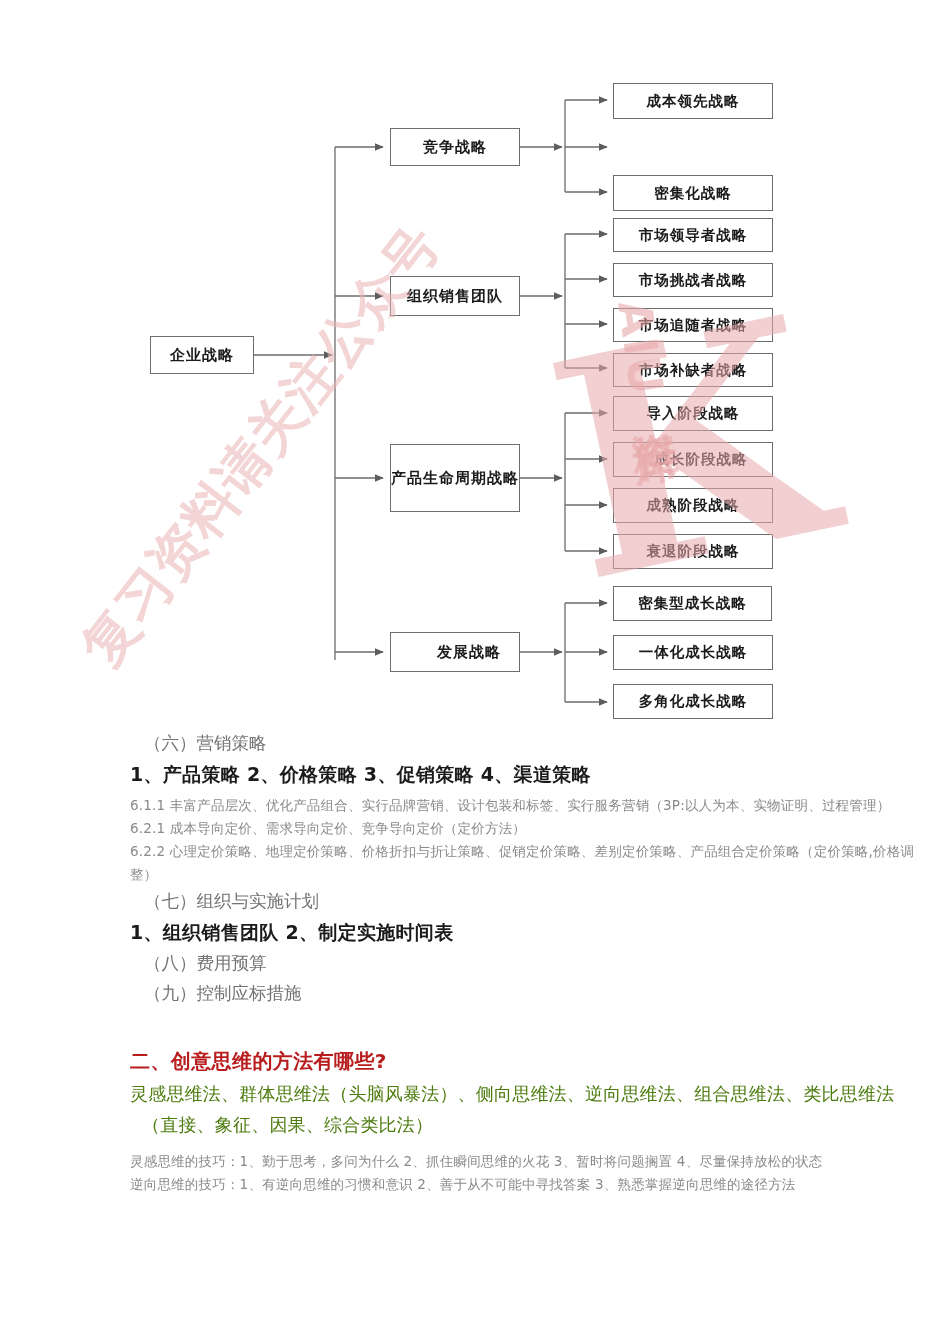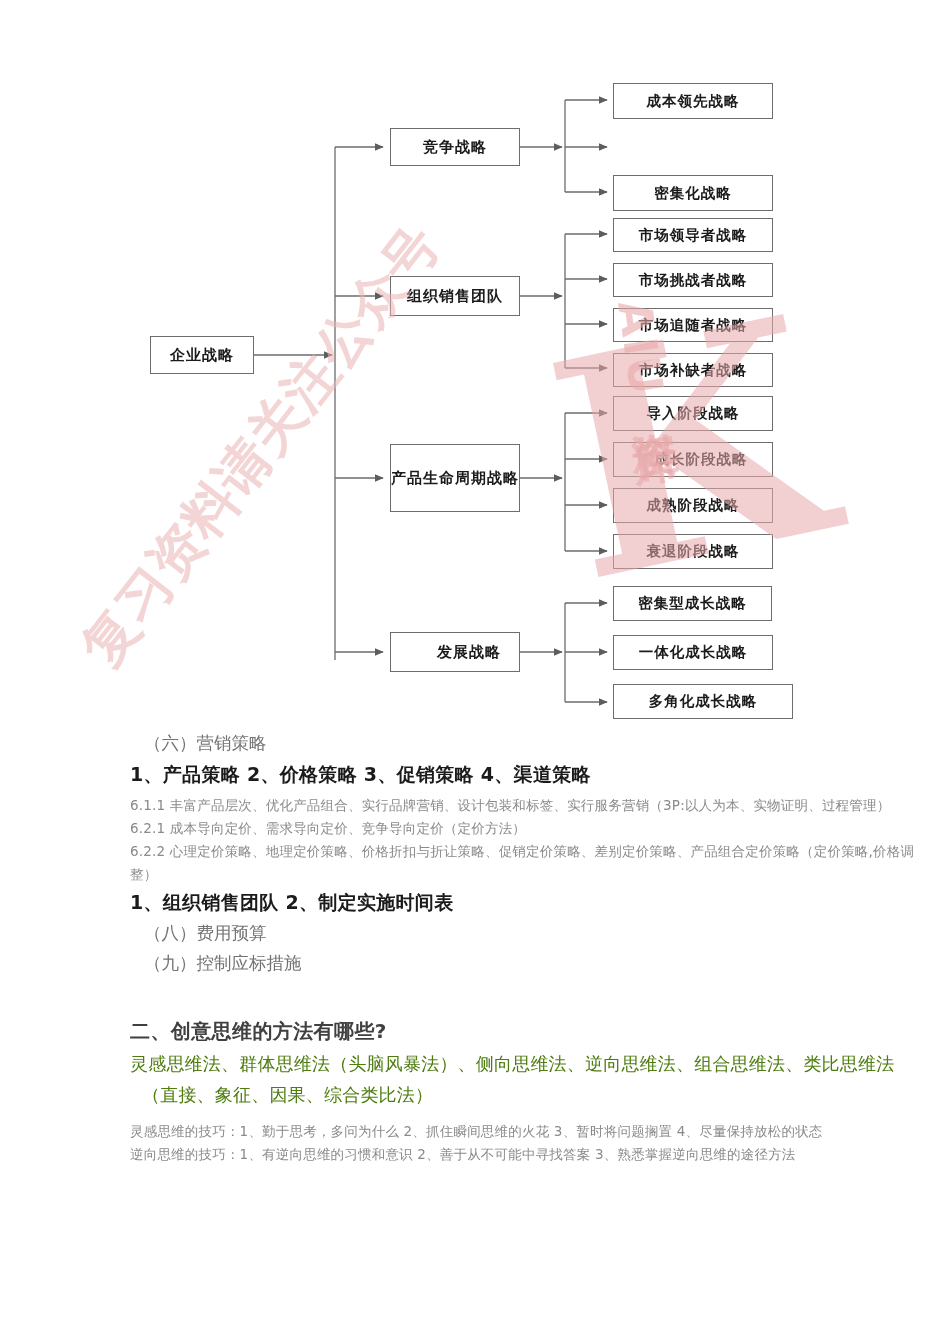--- a/index.html
+++ b/index.html
@@ -125,21 +125,21 @@
   }
   .fine {
     font-size: 13.5px;
     line-height: 23px;
     color: #8a8a8a;
     letter-spacing: 0.2px;
   }
   .h2-main {
     font-size: 20px;
     font-weight: 700;
-    color: #404040;
+    color: #b91c1c;
     line-height: 34px;
     margin-top: 36px;
     letter-spacing: 0.4px;
   }
   .p-body {
     font-size: 18px;
     line-height: 31px;
     color: #4d7c0f;
     letter-spacing: 0.2px;
   }
@@ -220,31 +220,32 @@
     <div class="node leaf" style="left:613px; top:308px; width:160px; height:34px;">市场追随者战略</div>
     <div class="node leaf" style="left:613px; top:353px; width:160px; height:34px;">市场补缺者战略</div>
 
     <div class="node leaf" style="left:613px; top:396px; width:160px; height:35px;">导入阶段战略</div>
     <div class="node leaf" style="left:613px; top:442px; width:160px; height:35px;padding-left:16px;">成长阶段战略</div>
     <div class="node leaf" style="left:613px; top:488px; width:160px; height:35px;">成熟阶段战略</div>
     <div class="node leaf" style="left:613px; top:534px; width:160px; height:35px;">衰退阶段战略</div>
 
     <div class="node leaf" style="left:613px; top:586px; width:159px; height:35px;">密集型成长战略</div>
     <div class="node leaf" style="left:613px; top:635px; width:160px; height:35px;">一体化成长战略</div>
-    <div class="node leaf" style="left:613px; top:684px; width:180px; height:35px;">多角化成长战略</div>
+    <div class="node leaf" style="left:613px; top:684px; width:160px; height:35px;">多角化成长战略</div>
   </div>
 
   <div class="body-text">
 
     <div class="h-sub">（六）营销策略</div>
     <div class="h-list">1、产品策略  2、价格策略  3、促销策略  4、渠道策略</div>
     <div class="gap-sm"></div>
     <div class="fine">6.1.1 丰富产品层次、优化产品组合、实行品牌营销、设计包装和标签、实行服务营销（3P:以人为本、实物证明、过程管理）</div>
     <div class="fine">6.2.1 成本导向定价、需求导向定价、竞争导向定价（定价方法）</div>
     <div class="fine">6.2.2 心理定价策略、地理定价策略、价格折扣与折让策略、促销定价策略、差别定价策略、产品组合定价策略（定价策略,价格调整）</div>
+    <div class="h-sub">（七）组织与实施计划</div>
     <div class="h-list">1、组织销售团队  2、制定实施时间表</div>
     <div class="h-sub">（八）费用预算</div>
     <div class="h-sub">（九）控制应标措施</div>
 
     <div class="h2-main">二、创意思维的方法有哪些?</div>
     <div class="p-body">灵感思维法、群体思维法（头脑风暴法）、侧向思维法、逆向思维法、组合思维法、类比思维法</div>
     <div class="p-body indent">（直接、象征、因果、综合类比法）</div>
     <div class="gap-md"></div>
     <div class="fine">灵感思维的技巧：1、勤于思考，多问为什么  2、抓住瞬间思维的火花  3、暂时将问题搁置  4、尽量保持放松的状态</div>
     <div class="fine">逆向思维的技巧：1、有逆向思维的习惯和意识  2、善于从不可能中寻找答案  3、熟悉掌握逆向思维的途径方法</div>

